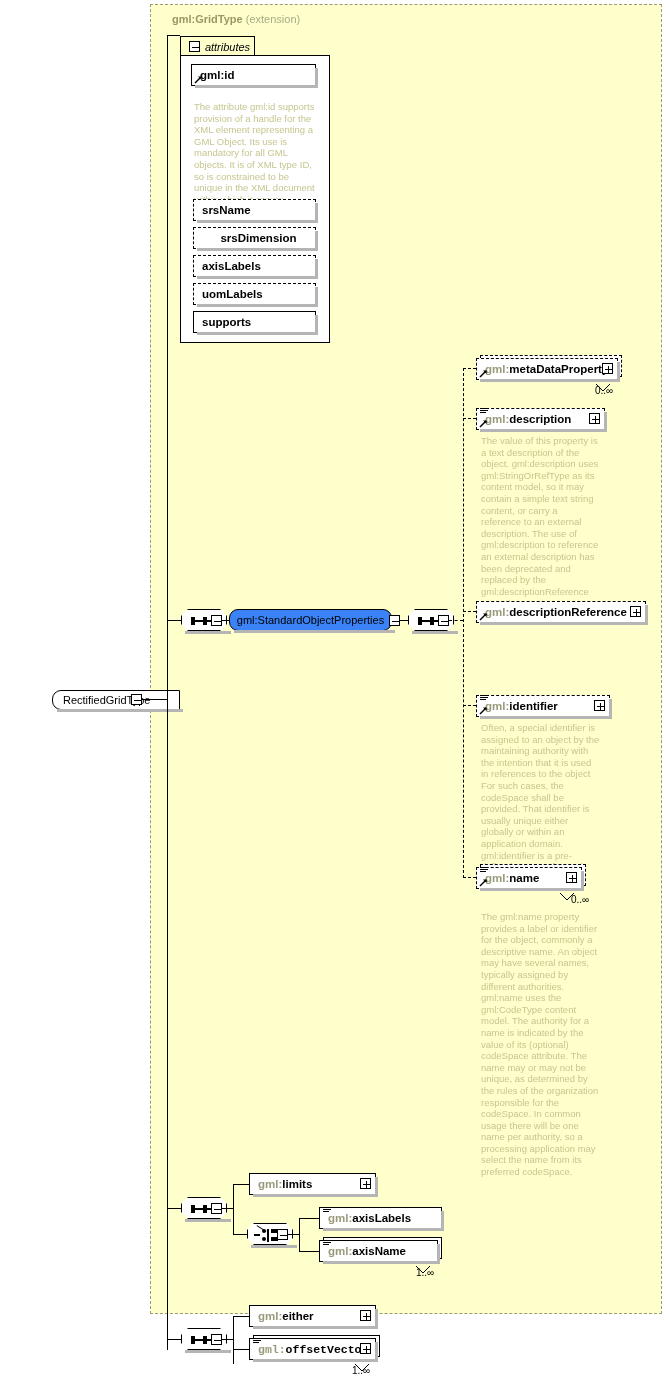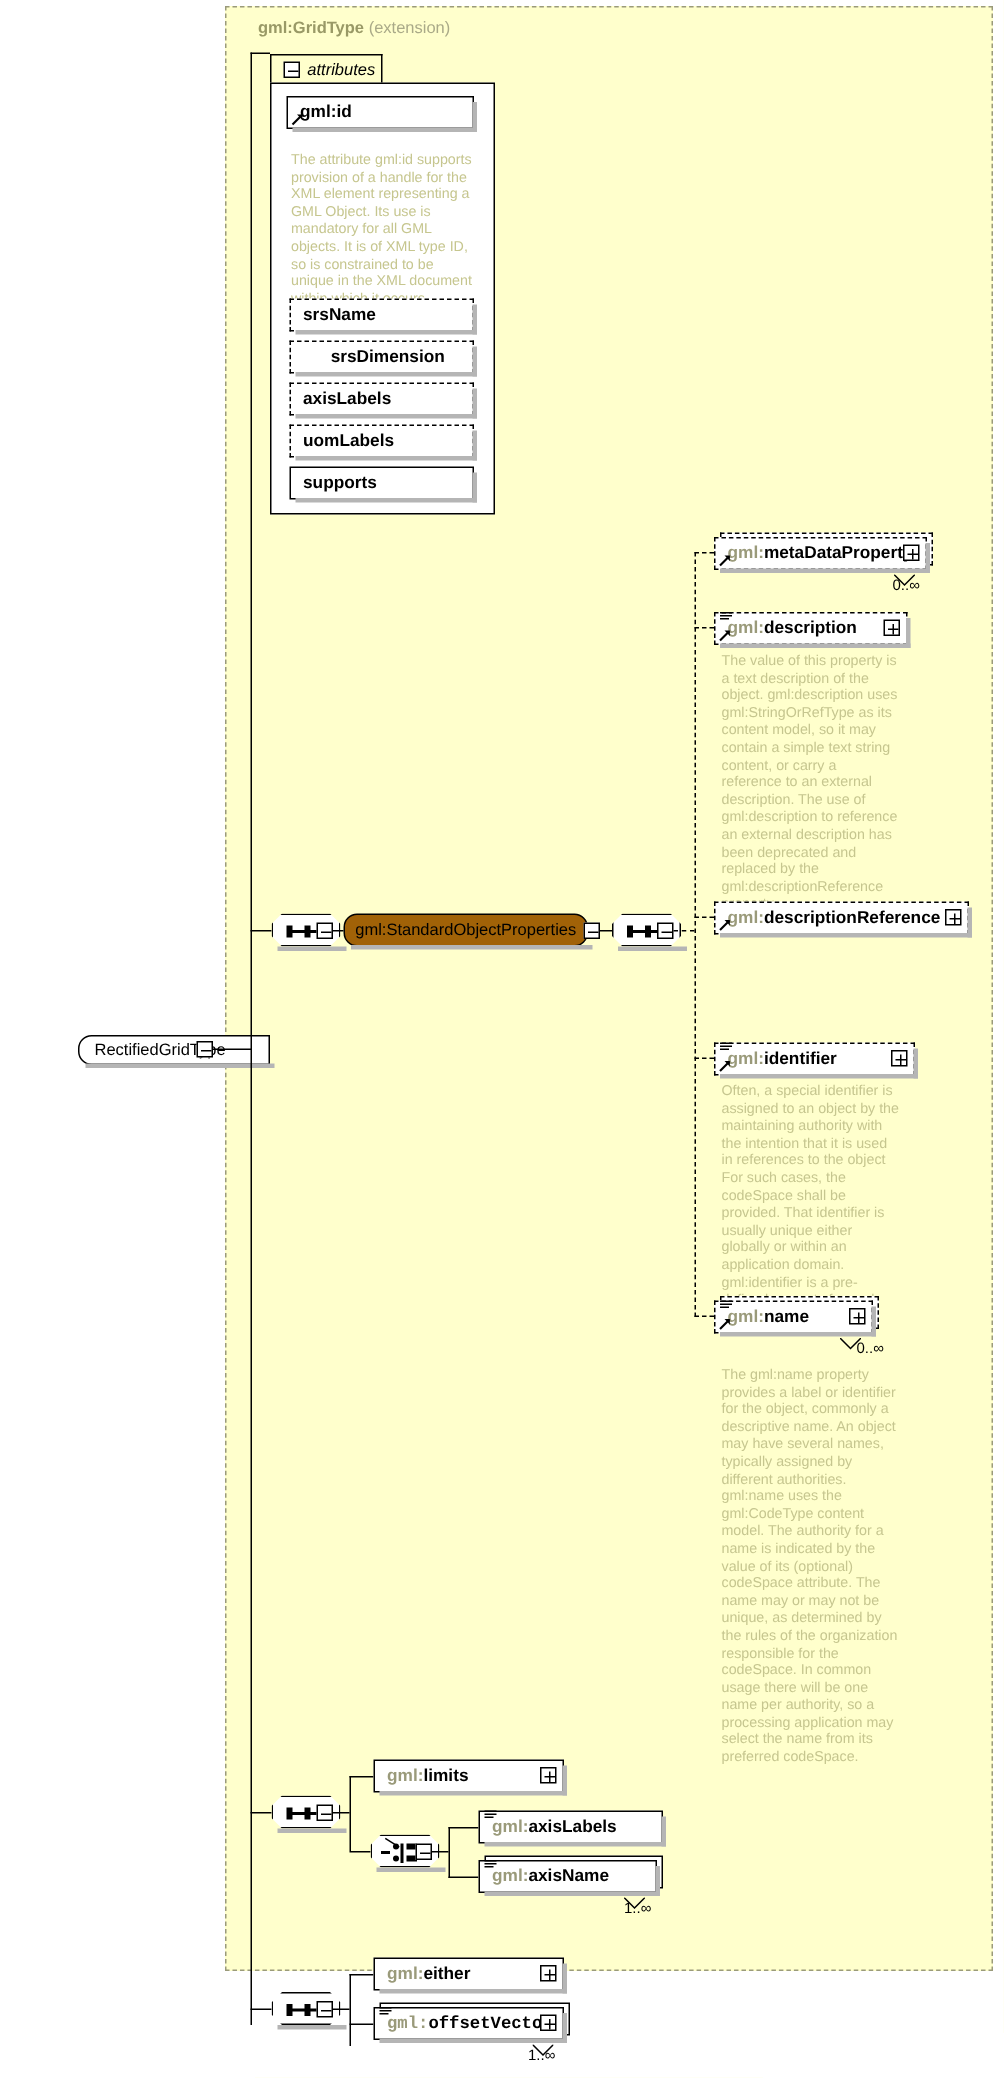--- a/index.html
+++ b/index.html
@@ -160,21 +160,21 @@
   .typenode .lbl{padding-left:10px;}
   .typenode::after{
     content:"";position:absolute;left:4px;top:100%;
     width:100%;height:3px;background:#b5b5b5;
   }
 
   
   .groupnode{
     position:absolute;
     box-sizing:border-box;
-    background:#a16207;
+    background:#3b82f6;
     border:1px solid #000;
     border-radius:9px;
     display:flex;align-items:center;justify-content:center;
     font-size:11px;color:#000;white-space:nowrap;
   }
   .groupnode .lbl{padding:0 8px;}
   .groupnode::after{
     content:"";position:absolute;left:4px;top:100%;
     width:100%;height:3px;background:#b5b5b5;
   }

